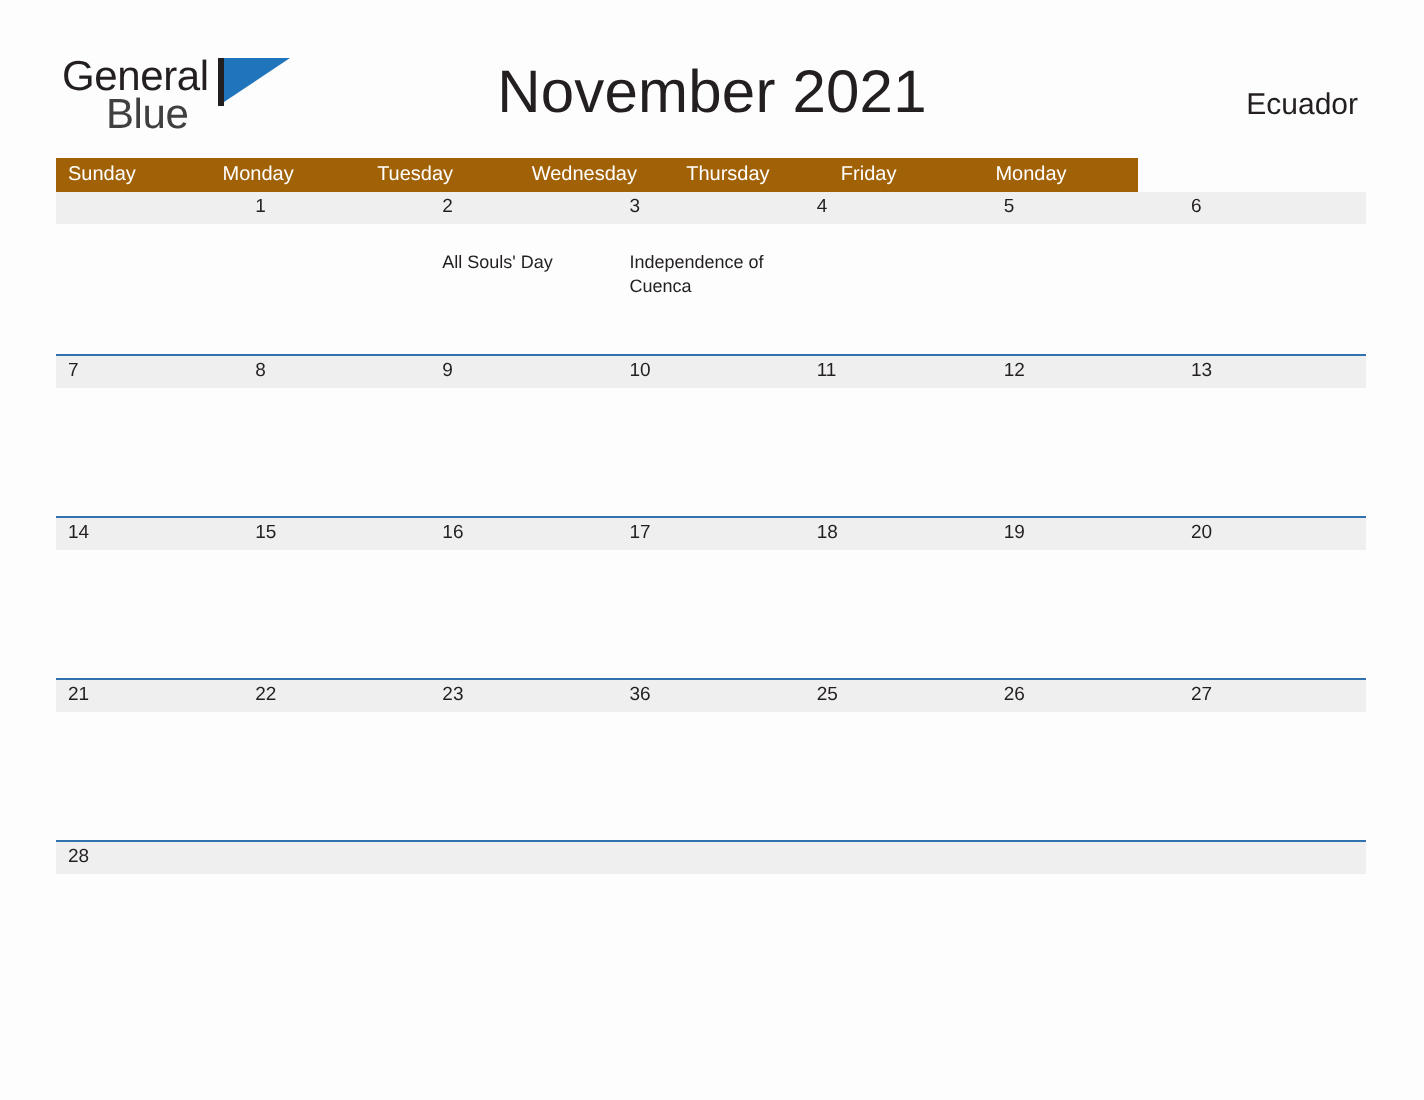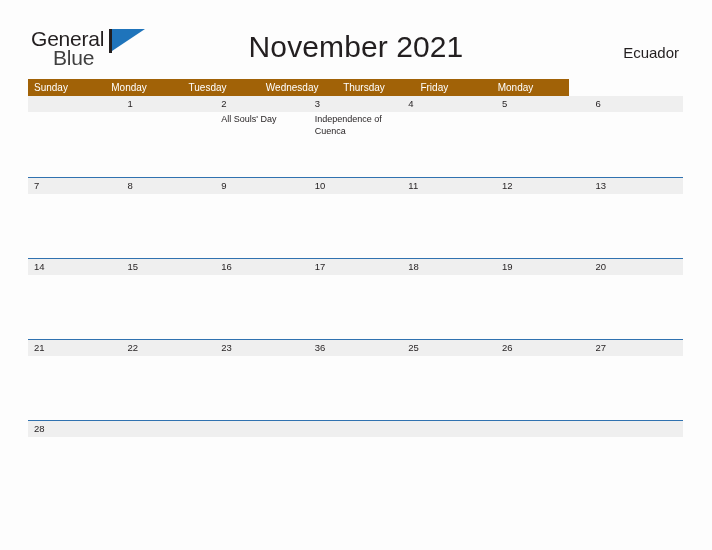--- a/index.html
+++ b/index.html
@@ -160,21 +160,21 @@
   }
   .day-num {
     display: block;
     height: 16px;
     line-height: 16px;
     font-size: 9.5px;
     color: #231f20;
   }
   .day-event {
     display: block;
-    margin-top: 2px;
+    margin-top: 14px;
     font-size: 9px;
     line-height: 11.5px;
     color: #231f20;
     word-wrap: break-word;
   }
   .day-cell.empty .day-num {
     color: transparent;
   }
 </style>
 </head>

